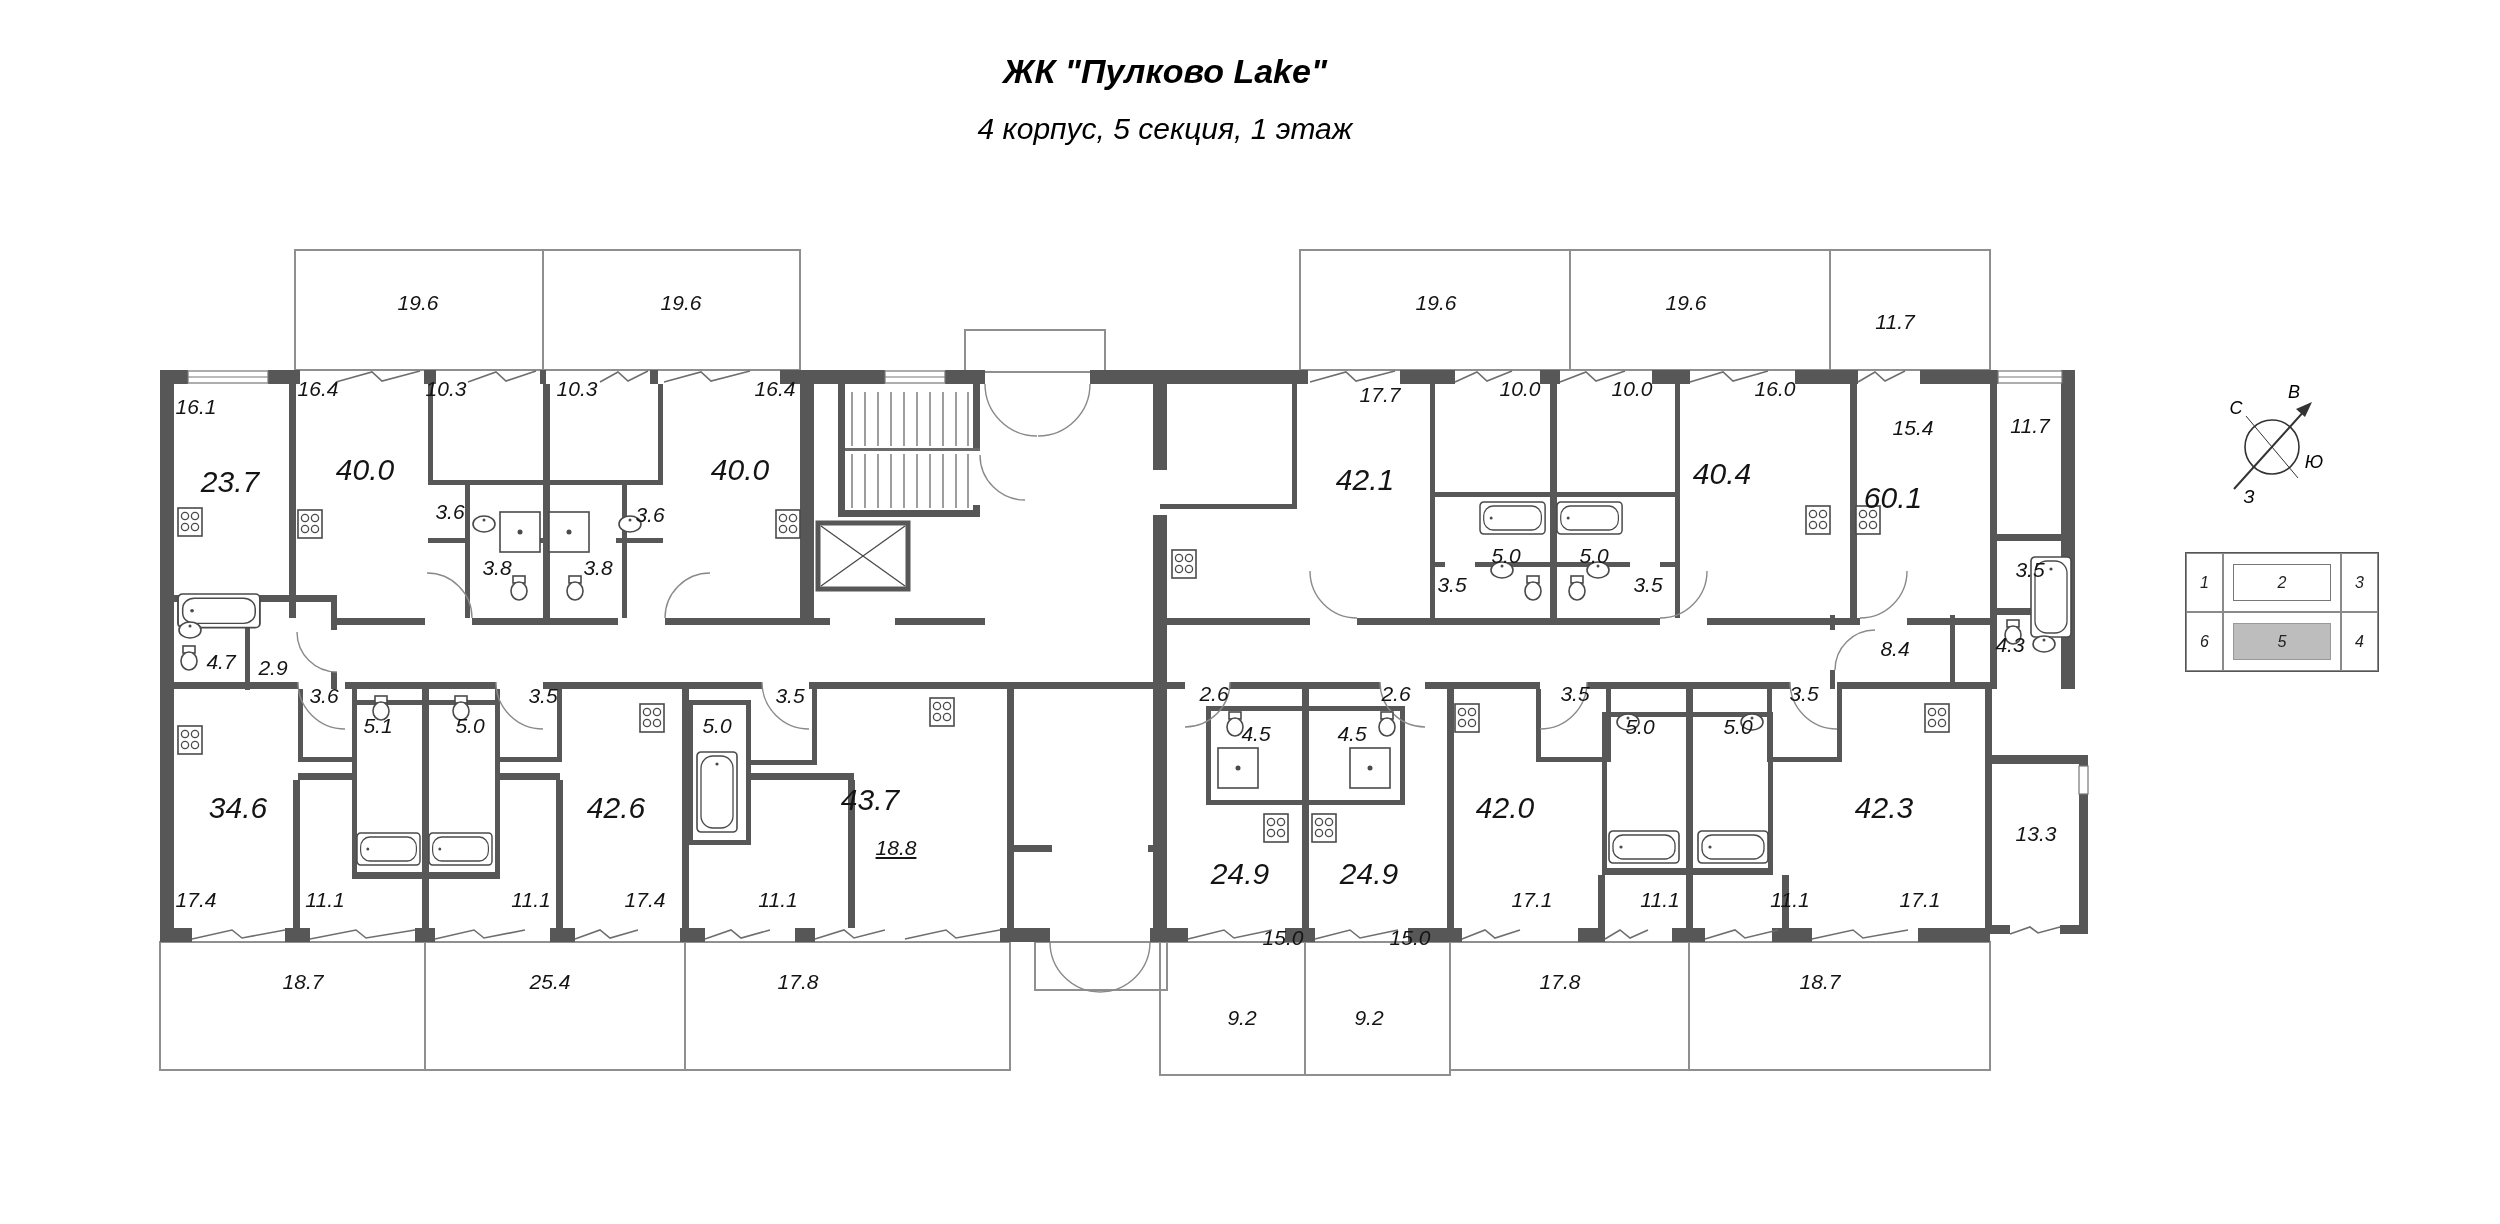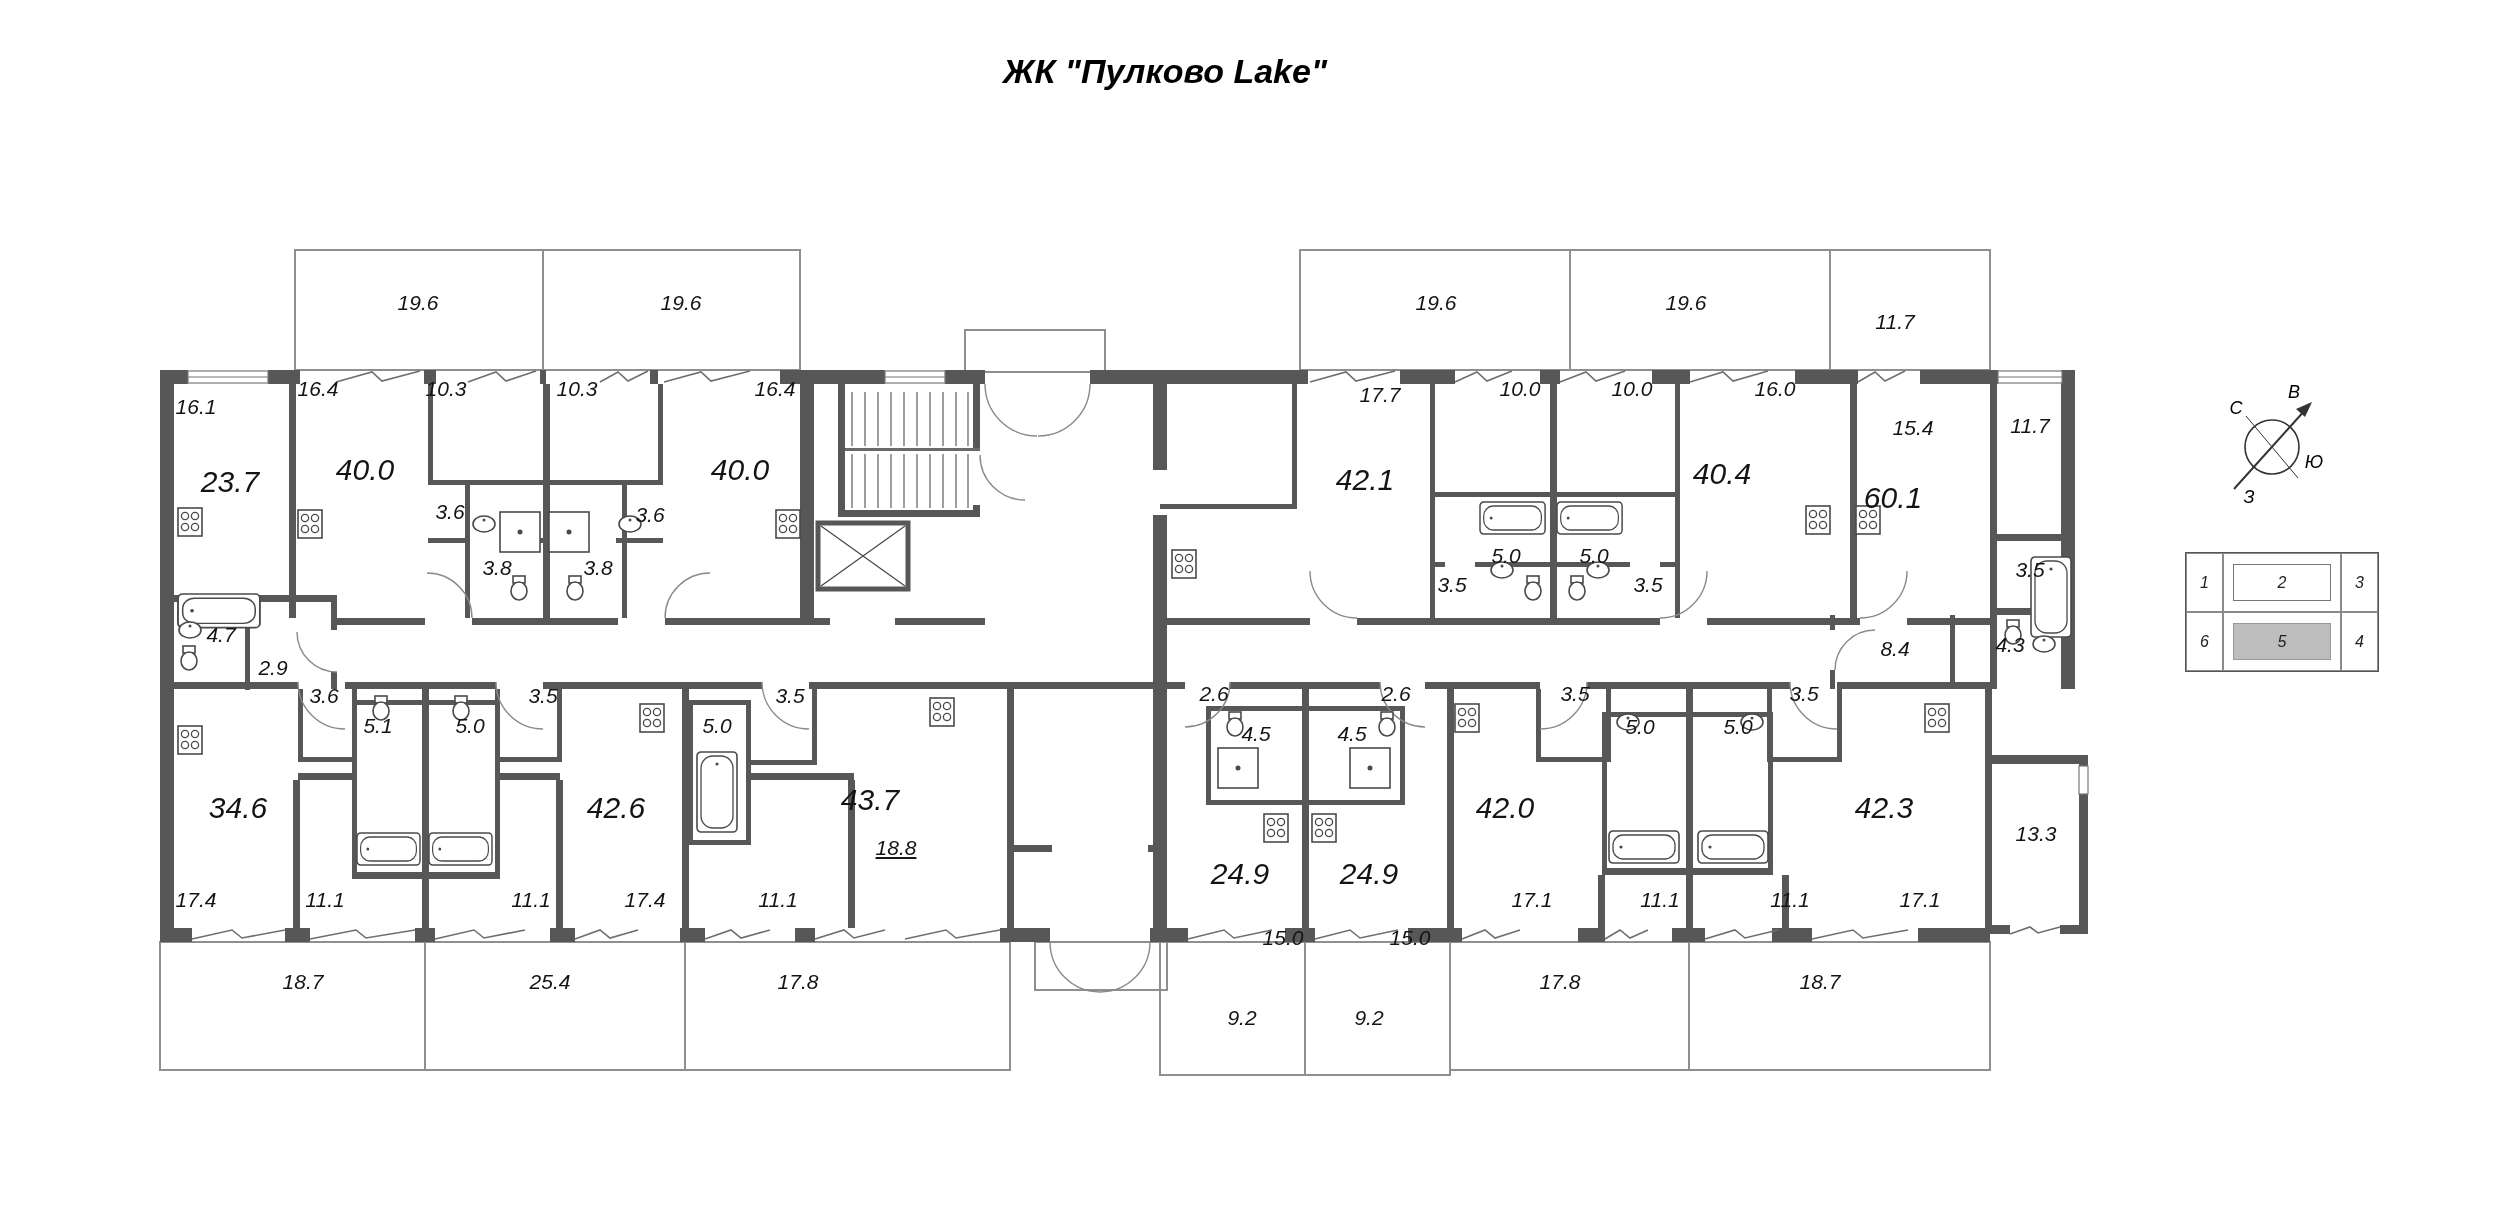--- a/index.html
+++ b/index.html
@@ -26,20 +26,21 @@
           display:flex;align-items:center;justify-content:center;}
   .skinner{position:absolute;left:9px;right:9px;top:10px;bottom:10px;border:1.2px solid #777;background:#fff;}
   .skinner.active{background:#bdbdbd;border:1px solid #999;}
   .sknum{position:relative;z-index:2;}
 </style>
 </head>
 <body>
 <div id="stage">
 
 <div id="title" class="hdr">ЖК "Пулково Lake"</div>
+<div id="subtitle" class="hdr">4 корпус, 5 секция, 1 этаж</div>
 
 <svg id="plan-svg" width="2500" height="1224" viewBox="0 0 2500 1224">
 
   <g>
     <rect class="thin" x="295" y="250" width="248" height="120"></rect>
     <rect class="thin" x="543" y="250" width="257" height="120"></rect>
     <rect class="thin" x="1300" y="250" width="270" height="120"></rect>
     <rect class="thin" x="1570" y="250" width="260" height="120"></rect>
     <rect class="thin" x="1830" y="250" width="160" height="120"></rect>
     <rect class="thin" x="160" y="942" width="265" height="128"></rect>
@@ -442,21 +443,21 @@
       <span class="area t" style="left: 1893px; top: 498px; text-align: center;">60.1</span>
       <span class="area" style="left: 450px; top: 512px;">3.6</span>
       <span class="area" style="left: 650px; top: 515px;">3.6</span>
       <span class="area" style="left: 497px; top: 568px;">3.8</span>
       <span class="area" style="left: 598px; top: 568px;">3.8</span>
       <span class="area" style="left: 1506px; top: 556px;">5.0</span>
       <span class="area" style="left: 1594px; top: 556px;">5.0</span>
       <span class="area" style="left: 1452px; top: 585px;">3.5</span>
       <span class="area" style="left: 1648px; top: 585px;">3.5</span>
       <span class="area" style="left: 2030px; top: 570px;">3.5</span>
-      <span class="area" style="left: 221px; top: 635px;">4.7</span>
+      <span class="area" style="left: 221px; top: 662px;">4.7</span>
       <span class="area" style="left: 273px; top: 668px;">2.9</span>
       <span class="area" style="left: 1895px; top: 649px; text-align: center;">8.4</span>
       <span class="area" style="left: 2010px; top: 645px;">4.3</span>
       <span class="area" style="left: 324px; top: 696px;">3.6</span>
       <span class="area" style="left: 543px; top: 696px;">3.5</span>
       <span class="area" style="left: 790px; top: 696px;">3.5</span>
       <span class="area" style="left: 1214px; top: 694px;">2.6</span>
       <span class="area" style="left: 1396px; top: 694px;">2.6</span>
       <span class="area" style="left: 1575px; top: 694px;">3.5</span>
       <span class="area" style="left: 1804px; top: 694px;">3.5</span>

